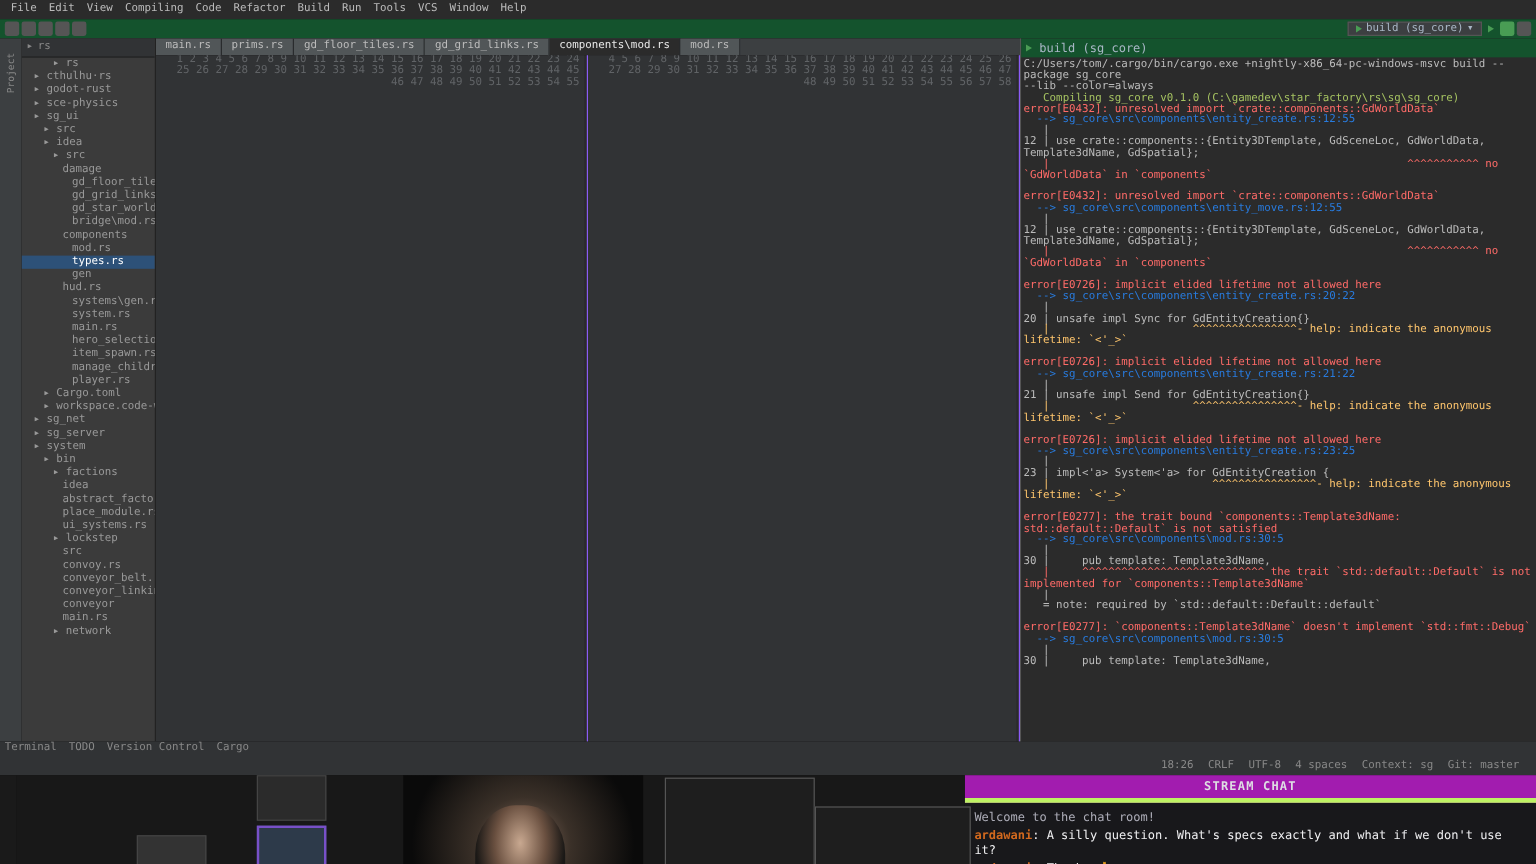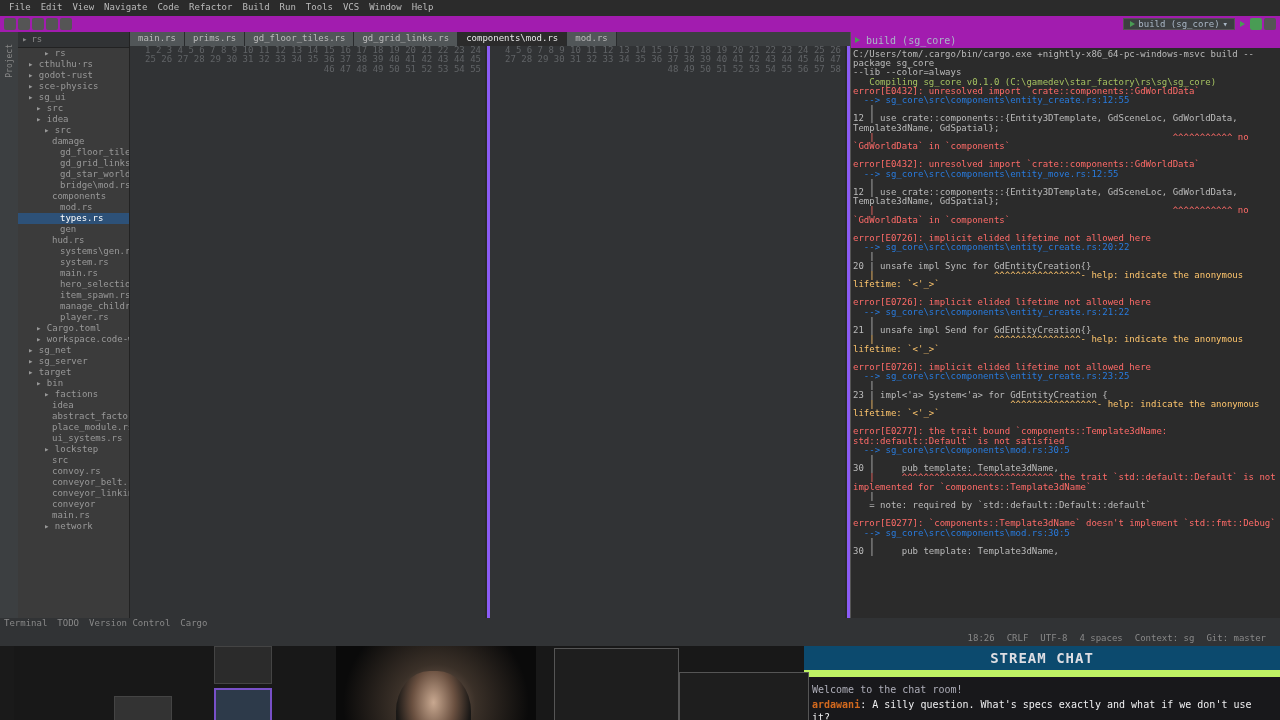--- a/index.html
+++ b/index.html
@@ -1,41 +1,41 @@
 <!DOCTYPE html>
 <html><head>
 <meta charset="utf-8">
 <style>
 * { margin: 0; padding: 0; box-sizing: border-box; font-family: 'Consolas', 'Monaco', monospace; }
 body { background: #0f0f0f; color: #a9b7c6; font-size: 10px; overflow: hidden; width: 1280px; height: 720px; }
 .ide { display: flex; flex-direction: column; height: 646px; }
 .menubar { display: flex; background: #2b2b2b; padding: 2px 4px; height: 16px; font-size: 9px; color: #bbb; }
 .menubar span { padding: 0 5px; cursor: pointer; }
-.toolbar { display: flex; background: #a21caf; padding: 1px 4px; height: 16px; align-items: center; gap: 2px; text-align: center; }
+.toolbar { display: flex; background: #14532d; padding: 1px 4px; height: 16px; align-items: center; gap: 2px; text-align: center; }
 .toolbar .ico { width: 12px; height: 12px; background: #555; border-radius: 2px; }
 .toolbar .run-config { margin-left: auto; background: #3c3f41; padding: 0 6px; font-size: 9px; display: flex; align-items: center; gap: 3px; border: 1px solid #555; }
 .tri-green { width: 0; height: 0; border-left: 5px solid #499c54; border-top: 3px solid transparent; border-bottom: 3px solid transparent; }
 .main-area { display: flex; flex: 1; min-height: 0; }
 .sidebar-strip { width: 18px; background: #3c3f41; display: flex; flex-direction: column; align-items: center; padding-top: 4px; font-size: 8px; color: #888; }
 .sidebar-strip .vtext { writing-mode: vertical-lr; transform: rotate(180deg); margin: 8px 0; }
 .project-tree { width: 112px; background: #3b3b3b; overflow: hidden; font-size: 9px; line-height: 11px; color: #888; border-right: 1px solid #222; }
 .tree-header { background: #313335; padding: 2px 4px; display: flex; align-items: center; gap: 4px; border-bottom: 1px solid #222; }
 .tree-item { padding: 0 2px; white-space: nowrap; color: #999; }
 .tree-item.d1 { padding-left: 10px; }
 .tree-item.d2 { padding-left: 18px; }
 .tree-item.d3 { padding-left: 26px; }
 .tree-item.d4 { padding-left: 34px; }
 .tree-item.d5 { padding-left: 42px; }
 .tree-item.sel { background: #2d5178; color: #fff; }
 .editor-area { flex: 1; display: flex; flex-direction: column; min-width: 0; }
 .editor-tabs { display: flex; background: #3c3f41; height: 14px; font-size: 9px; overflow: hidden; }
 .editor-tab { padding: 1px 8px; background: #515658; color: #bbb; border-right: 1px solid #292b2d; cursor: pointer; }
 .editor-tab.active { background: #2b2b2b; color: #e8e8e8; }
 .editors { flex: 1; display: flex; min-height: 0; }
-.editor-pane { flex: 1; display: flex; flex-direction: column; background: #2b2b2b; border-right: 3px solid #8b5cf6; min-width: 0; overflow: hidden; }
+.editor-pane { flex: 1; display: flex; flex-direction: column; background: #2b2b2b; border-right: 1px solid #8b5cf6; min-width: 0; overflow: hidden; }
 .code-area { flex: 1; display: flex; overflow: hidden; }
 .gutter { background: #313335; color: #606366; text-align: right; padding: 0 4px; font-size: 9px; line-height: 9.3px; user-select: none; }
 .code-lines { flex: 1; font-size: 9px; line-height: 9.3px; white-space: pre; overflow: hidden; padding-left: 2px; }
 .crumb-bar { background: #313335; padding: 1px 6px; font-size: 9px; color: #888; height: 12px; }
 .right-panel { width: 430px; background: #2b2b2b; display: flex; flex-direction: column; border-left: 1px solid #555; }
 .terminal { flex: 1; background: #2b2b2b; font-size: 9px; line-height: 9.2px; padding: 2px; overflow: hidden; white-space: pre-wrap; color: #bbb; }
 .terminal .err { color: #ff6b68; }
 .terminal .warn { color: #ffc66d; }
 .terminal .grn { color: #a5c261; }
 .terminal .tlnk { color: #287bde; }
@@ -47,41 +47,41 @@
 .thumb { position: absolute; background: #2b2b2b; border: 1px solid #444; }
 .t1 { left: 100px; top: 50px; width: 58px; height: 45px; background: #333; }
 .t2 { left: 200px; top: 0px; width: 58px; height: 38px; background: #2b2b2b; }
 .t3 { left: 200px; top: 42px; width: 58px; height: 38px; background: #2d3a4a; border: 2px solid #7850c8; }
 .t4 { left: 200px; top: 86px; width: 35px; height: 30px; background: #fff; }
 .t5 { left: 540px; top: 2px; width: 125px; height: 115px; background: #1e1e1e; border: 1px solid #555; }
 .t6 { left: 665px; top: 26px; width: 130px; height: 75px; background: #1e1e1e; border: 1px solid #555; }
 .webcam { position: absolute; left: 322px; top: 0; width: 200px; height: 145px; background: radial-gradient(circle at 50% 40%, #8a7060 0%, #3a3028 30%, #0a0a0a 70%); overflow: hidden; }
 .webcam::after { content: ''; position: absolute; left: 60px; top: 25px; width: 75px; height: 90px; background: radial-gradient(ellipse at 50% 35%, #c8a890 0%, #6a5040 40%, #1a1816 70%); border-radius: 45% 45% 35% 35%; }
 .chat-panel { flex: 1; background: #18181b; display: flex; flex-direction: column; font-family: Arial, sans-serif; }
-.chat-header { background: #0c4a6e; padding: 4px 8px; text-align: center; font-size: 14px; color: #dedee3; font-weight: bold; border-bottom: 7px solid #bef264; letter-spacing: 1px; }
+.chat-header { background: #a21caf; padding: 4px 8px; text-align: center; font-size: 10px; color: #dedee3; font-weight: bold; border-bottom: 4px solid #bef264; letter-spacing: 1px; }
 .chat-body { flex: 1; padding: 6px 8px; font-size: 10px; color: #efeff1; }
 .chat-msg { margin-bottom: 2px; line-height: 13px; }
 .chat-user { color: #ff7f50; font-weight: bold; }
 .chat-user.orange { color: #d2691e; }
 .chat-input-wrap { padding: 4px; }
 .chat-input { width: 100%; background: #3a3a3d; border: 1px solid #464649; color: #888; padding: 3px 6px; font-size: 10px; border-radius: 4px; }
 .chat-footer { display: flex; justify-content: space-between; align-items: center; padding: 4px 8px; }
 .chat-footer .gear { width: 14px; height: 14px; background: #464649; border-radius: 50%; }
 .chat-btn { background: #9147ff; color: #fff; border: none; padding: 3px 10px; font-size: 10px; border-radius: 3px; font-weight: bold; }
 .bottom-bar { height: 12px; background: #313335; display: flex; align-items: flex-start; padding: 0 4px; font-size: 9px; color: #888; gap: 10px; }
 </style>
 </head>
 <body>
 
 <div class="ide">
   <div class="menubar">
     <span>File</span>
     <span>Edit</span>
     <span>View</span>
-    <span>Navigate</span>
+    <span>Compiling</span>
     <span>Code</span>
     <span>Refactor</span>
     <span>Build</span>
     <span>Run</span>
     <span>Tools</span>
     <span>VCS</span>
     <span>Window</span>
     <span>Help</span>
   </div>
   <div class="toolbar">
@@ -131,21 +131,21 @@
           <div class="tree-item d5">system.rs</div>
           <div class="tree-item d5">main.rs</div>
           <div class="tree-item d5">hero_selection</div>
           <div class="tree-item d5">item_spawn.rs</div>
           <div class="tree-item d5">manage_children.rs</div>
           <div class="tree-item d5">player.rs</div>
           <div class="tree-item d2">▸ Cargo.toml</div>
           <div class="tree-item d2">▸ workspace.code-workspace</div>
           <div class="tree-item d1">▸ sg_net</div>
           <div class="tree-item d1">▸ sg_server</div>
-          <div class="tree-item d1">▸ target</div>
+          <div class="tree-item d1">▸ system</div>
           <div class="tree-item d2">▸ bin</div>
           <div class="tree-item d3">▸ factions</div>
           <div class="tree-item d4">idea</div>
           <div class="tree-item d4">abstract_factories</div>
           <div class="tree-item d4">place_module.rs</div>
           <div class="tree-item d4">ui_systems.rs</div>
           <div class="tree-item d3">▸ lockstep</div>
           <div class="tree-item d4">src</div>
           <div class="tree-item d4">convoy.rs</div>
           <div class="tree-item d4">conveyor_belt.rs</div>

